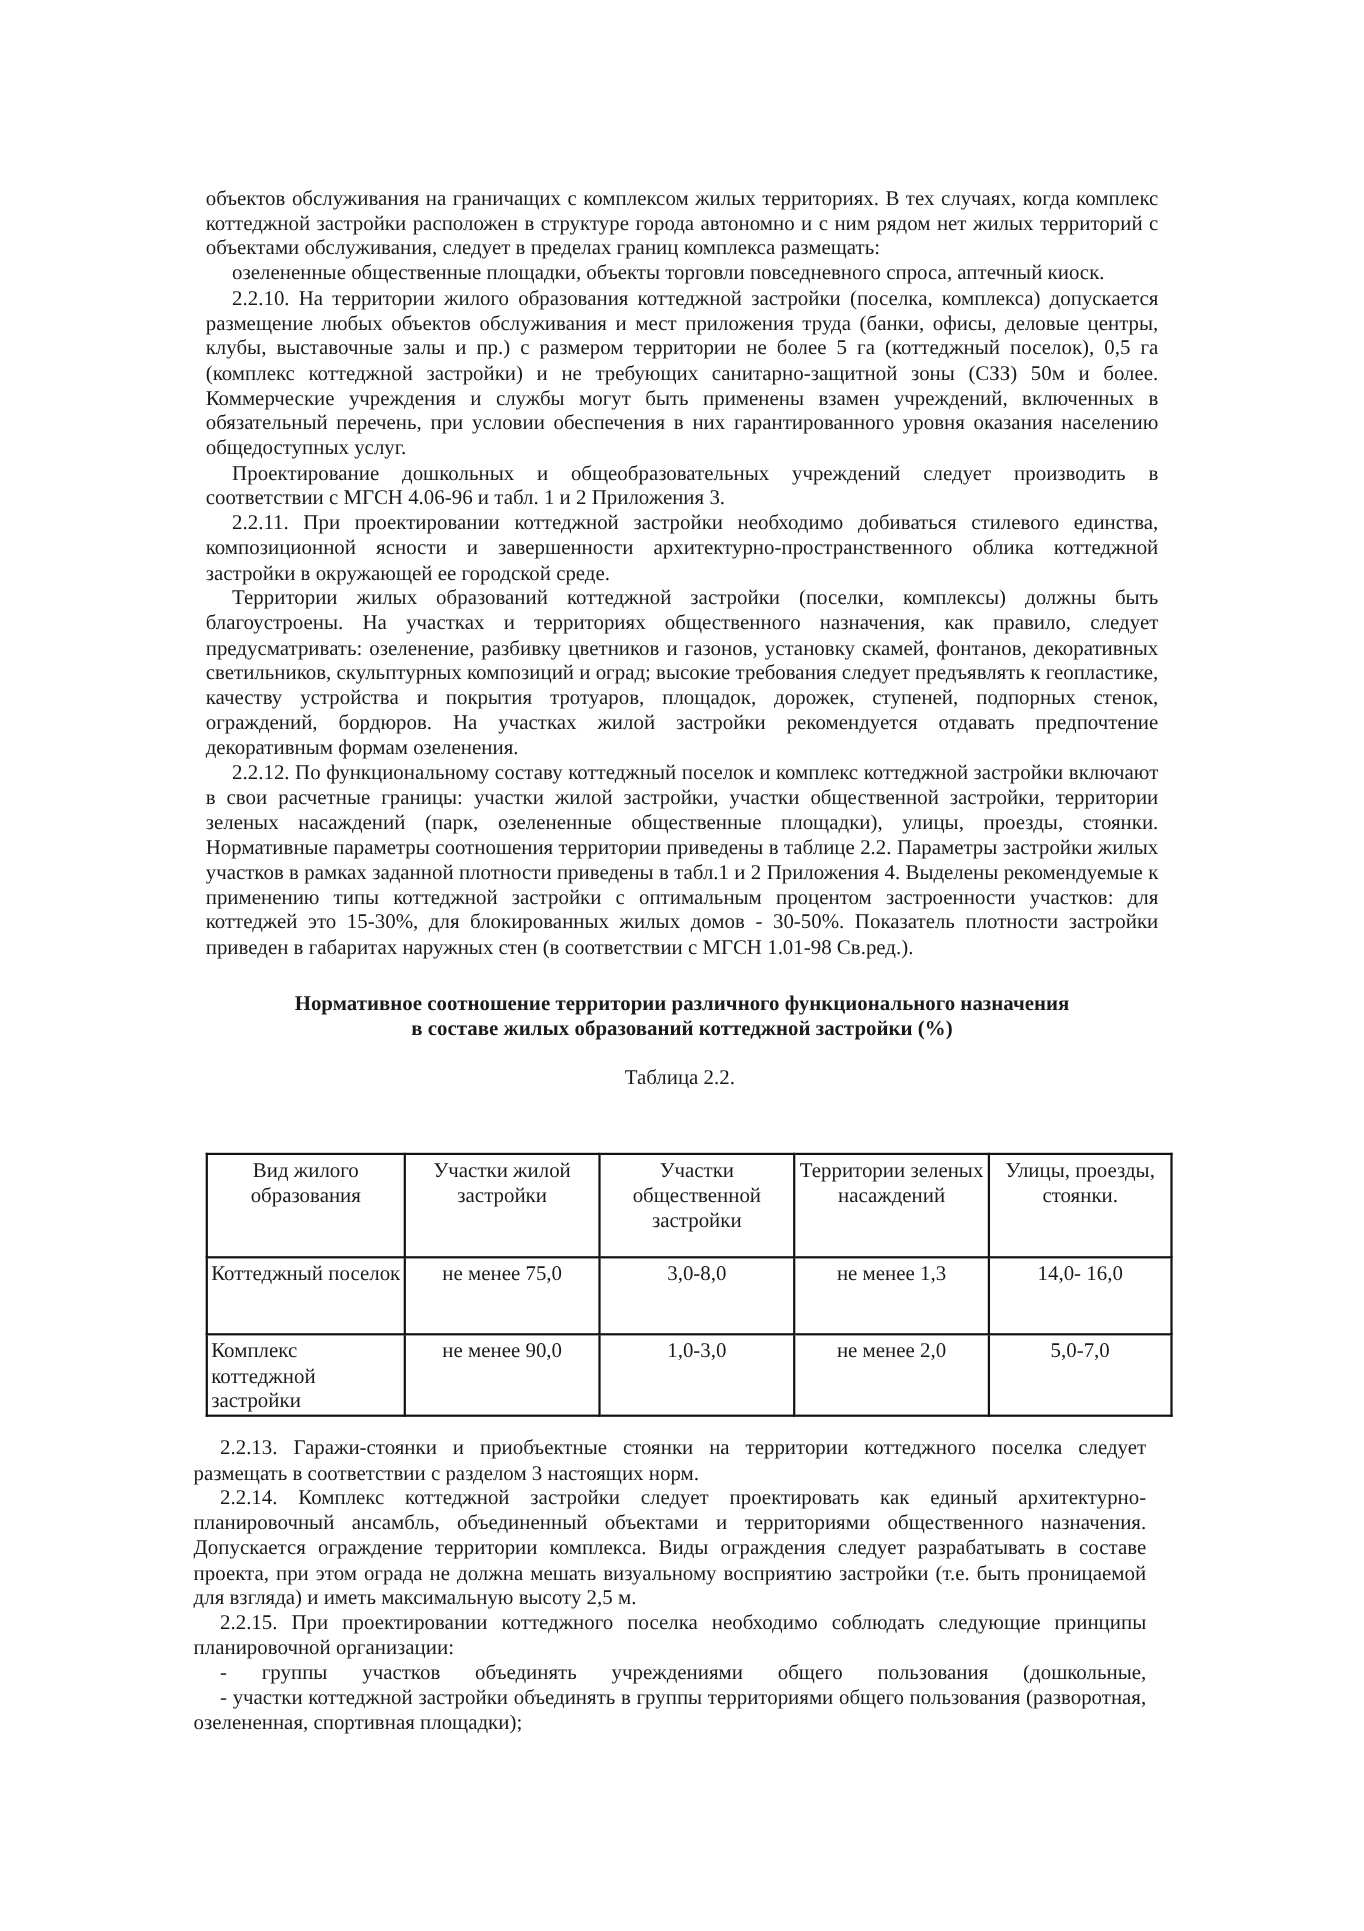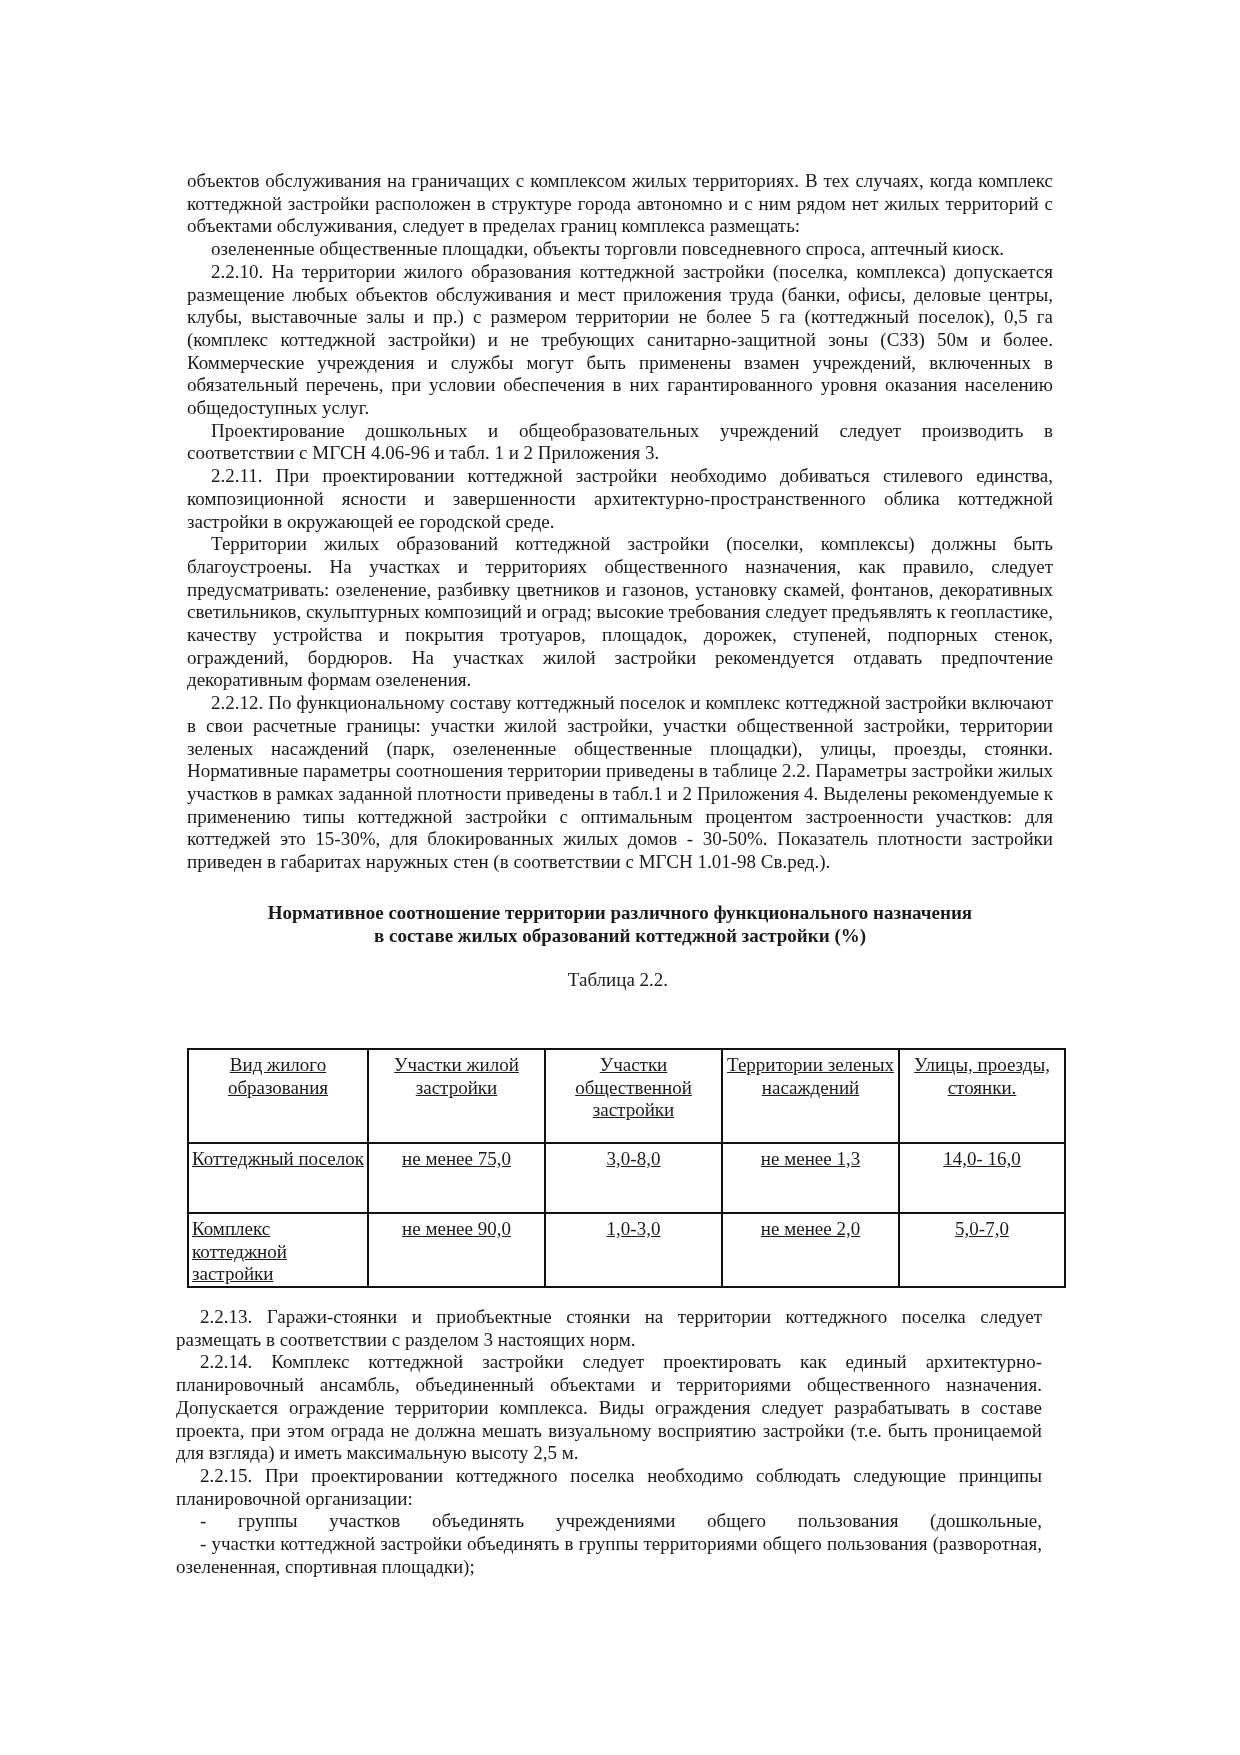--- a/index.html
+++ b/index.html
@@ -12,21 +12,21 @@
   }
   .p { margin: 0; text-align: justify; text-indent: 0; }
   .p.ind { text-indent: 24px; }
   .caption {
     margin: 27px 0 0 0; text-align: center; font-weight: bold; font-size: 19px; line-height: 23px;
   }
   .caption span { display: block; }
   .tabnum { text-align: center; margin: 22px 4px 0 0; }
   table.norm {
     position: absolute; left: 187px; top: 1048px; border-collapse: collapse;
-    font-family: "Liberation Serif", serif; font-size: 19px; line-height: 22.7px; color: #1a1a1a; text-decoration: underline;
+    font-family: "Liberation Serif", serif; font-size: 19px; line-height: 22.7px; color: #1a1a1a;
   }
   table.norm td, table.norm th {
     border: 2px solid #111; vertical-align: top; padding: 4px 3px 0 3px; font-weight: normal;
   }
   table.norm th { text-align: center; height: 88px; }
   table.norm tr.r1 td { height: 64px; margin-top: 16px; }
   table.norm tr.r2 td { height: 64px; }
   .c0 { width: 172px; } .c1 { width: 169px; } .c2 { width: 169px; } .c3 { width: 169px; } .c4 { width: 158px; }
   td.l { text-align: left; } td.c { text-align: center; }
   .after { position: absolute; left: 176px; top: 1306px; width: 866px;

